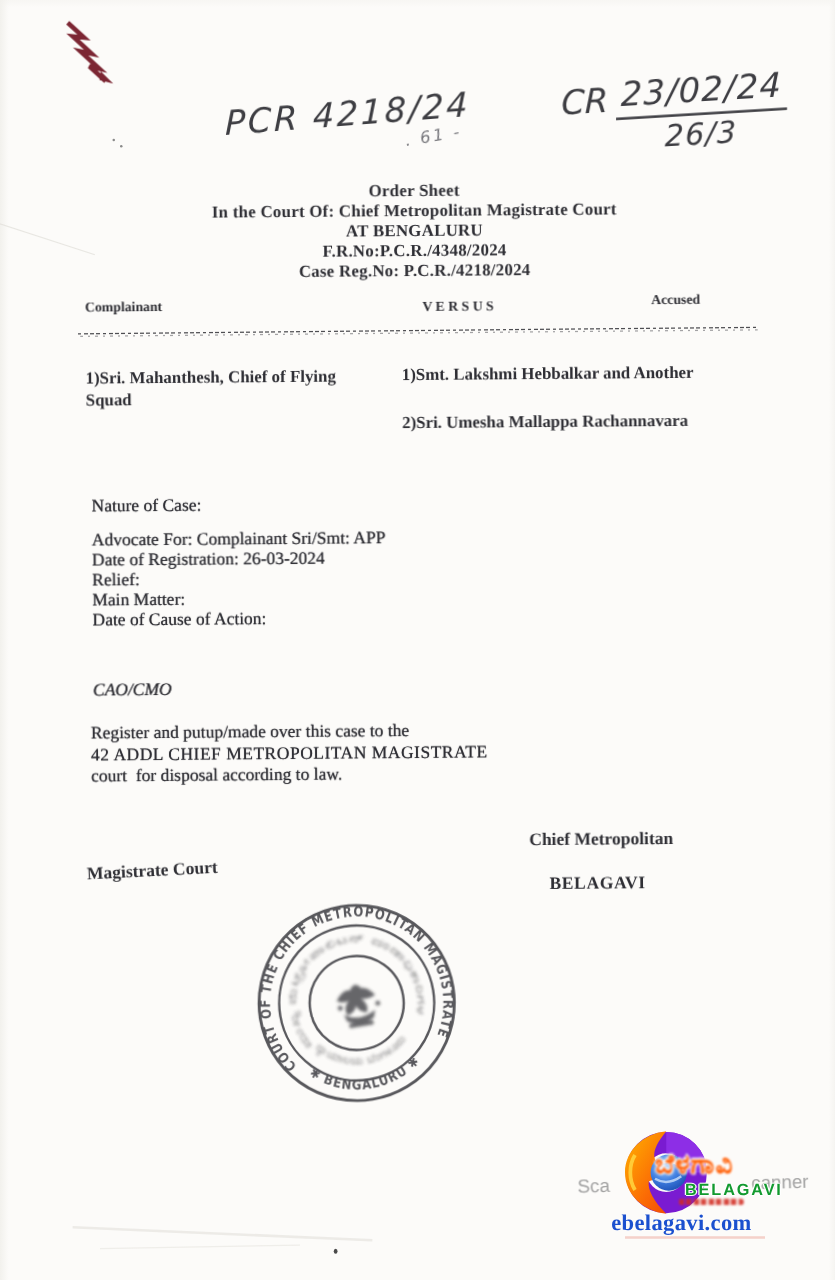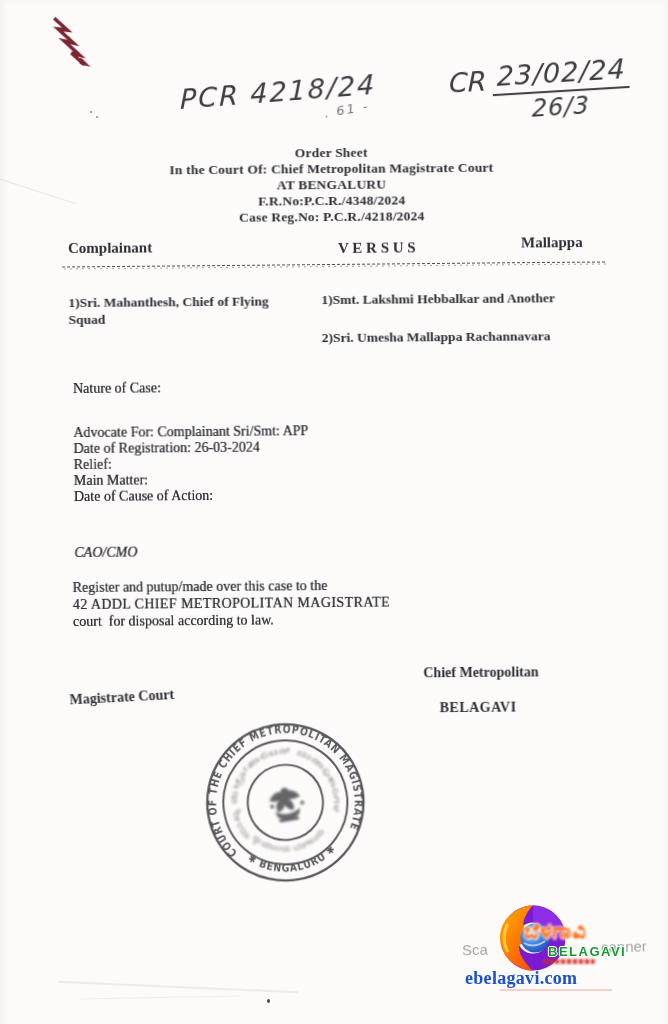--- a/index.html
+++ b/index.html
@@ -13,21 +13,21 @@
     font-family:"Liberation Serif",serif;color:#2c2c31;
   }
   .content{position:absolute;inset:0;transform:rotate(-0.45deg);transform-origin:334px 500px;}
   .abs{position:absolute;}
   .doc{font-family:"Liberation Serif",serif;color:#2e2e34;}
   .soft{text-shadow:0 0 .6px rgba(40,40,46,.85);}
   .doc-line{white-space:pre;}
   
   .hdr{left:0;top:145px;width:668px;text-align:center;font-size:13.5px;line-height:16px;font-weight:700;letter-spacing:.2px;filter:blur(.2px);}
   
-  .lbl{font-size:15px;font-weight:700;filter:blur(.2px);}
+  .lbl{font-size:11px;font-weight:700;filter:blur(.2px);}
   .dotline{left:64px;top:264px;width:544px;height:3px;
     background:
       repeating-linear-gradient(90deg,#4e4e52 0 3px,rgba(0,0,0,0) 3px 5px) 0 0/100% 1.4px no-repeat,
       repeating-linear-gradient(90deg,rgba(90,90,95,.55) 0 2px,rgba(0,0,0,0) 2px 6px) 2px 2px/100% 1px no-repeat;
     transform:rotate(-.1deg);}
   .party{font-size:13.5px;font-weight:700;line-height:16.5px;filter:blur(.25px);}
   .det{font-size:14px;line-height:16px;filter:blur(.2px);}
   
   .hw{font-family:"DejaVu Sans",sans-serif;font-style:italic;color:#3d3d42;filter:blur(.3px);}
   .hw-left{left:183px;top:76px;font-size:27px;letter-spacing:2px;transform:rotate(-4deg) skewX(-5deg);}
@@ -43,21 +43,21 @@
   .sig{font-size:14px;font-weight:700;filter:blur(.25px);}
   
   .wm-grey{font-family:"Liberation Sans",sans-serif;font-size:15px;color:#a3a3a3;transform:rotate(-1.5deg);z-index:1;filter:blur(.2px);}
   .wm-logo{left:492px;top:897px;width:82px;height:82px;z-index:2;filter:blur(.15px);}
   .wm-kannada{left:524px;top:919px;font-family:"DejaVu Sans",sans-serif;font-size:21px;font-weight:700;color:#ff5f06;letter-spacing:1px;z-index:3;
     text-shadow:-1px 0 #fff,1px 0 #fff,0 -1px #fff,0 1px #fff,1px 1px 0 #fff;filter:blur(1px);}
   .wm-name{left:548px;top:944px;font-family:"Liberation Sans",sans-serif;font-size:13px;font-weight:700;color:#129a2f;letter-spacing:1.5px;z-index:3;
     text-shadow:-1px 0 #fff,1px 0 #fff,0 -1px #fff,0 1px #fff;filter:blur(.25px);text-align:center;}
   .wm-smudge{left:543px;top:959px;width:52px;height:5px;z-index:3;border-radius:2px;opacity:.85;
     background:repeating-linear-gradient(90deg,#d22b22 0 4px,rgba(210,60,50,.25) 4px 6px);filter:blur(1px);}
-  .wm-site{left:465px;top:968px;font-family:"Liberation Serif",serif;font-size:18px;font-weight:700;color:#1b50cf;z-index:3;letter-spacing:.3px;filter:blur(.2px);}
+  .wm-site{left:489px;top:968px;font-family:"Liberation Serif",serif;font-size:18px;font-weight:700;color:#1b50cf;z-index:3;letter-spacing:.3px;filter:blur(.2px);}
   
   .crease{background:#e0ded8;opacity:.7;}
   .speck{background:#4a4a4a;border-radius:50%;}
   .redline{left:500px;top:989px;width:112px;height:1.5px;background:#f0b0a4;opacity:.55;filter:blur(.4px);}
 </style>
 </head>
 <body>
 
 <div class="page">
 
@@ -89,31 +89,31 @@
     <div class="abs doc hdr">
       <div>Order Sheet</div>
       <div>In the Court Of: Chief Metropolitan Magistrate Court</div>
       <div>AT BENGALURU</div>
       <div>F.R.No:P.C.R./4348/2024</div>
       <div>Case Reg.No: P.C.R./4218/2024</div>
     </div>
 
     <div class="abs doc lbl" style="left:70px;top:238px;">Complainant</div>
     <div class="abs doc lbl" style="left:340px;top:240px;">V E R S U S</div>
-    <div class="abs doc lbl" style="left:523px;top:236px;">Mallappa</div>
+    <div class="abs doc lbl" style="left:523px;top:236px;">Accused</div>
     <div class="abs dotline"></div>
 
     <div class="abs doc party" style="left:70px;top:293px;width:210px;">
       <div class="doc-line">1)Sri. Mahanthesh, Chief of Flying</div>
       <div class="doc-line">Squad</div>
     </div>
     <div class="abs doc party doc-line" style="left:323px;top:292px;">1)Smt. Lakshmi Hebbalkar and Another</div>
     <div class="abs doc party doc-line" style="left:323px;top:330px;">2)Sri. Umesha Mallappa Rachannavara</div>
 
-    <div class="abs doc det soft doc-line" style="left:74px;top:379px;">Nature of Case:</div>
+    <div class="abs doc det soft doc-line" style="left:74px;top:396px;">Nature of Case:</div>
     <div class="abs doc det soft" style="left:74px;top:423px;">
       <div class="doc-line">Advocate For: Complainant Sri/Smt: APP</div>
       <div class="doc-line">Date of Registration: 26-03-2024</div>
       <div class="doc-line">Relief:</div>
       <div class="doc-line">Main Matter:</div>
       <div class="doc-line">Date of Cause of Action:</div>
     </div>
 
     <div class="abs doc det soft doc-line" style="left:74px;top:543px;font-style:italic;">CAO/CMO</div>
     <div class="abs doc det soft" style="left:72px;top:577px;line-height:17.2px;">

